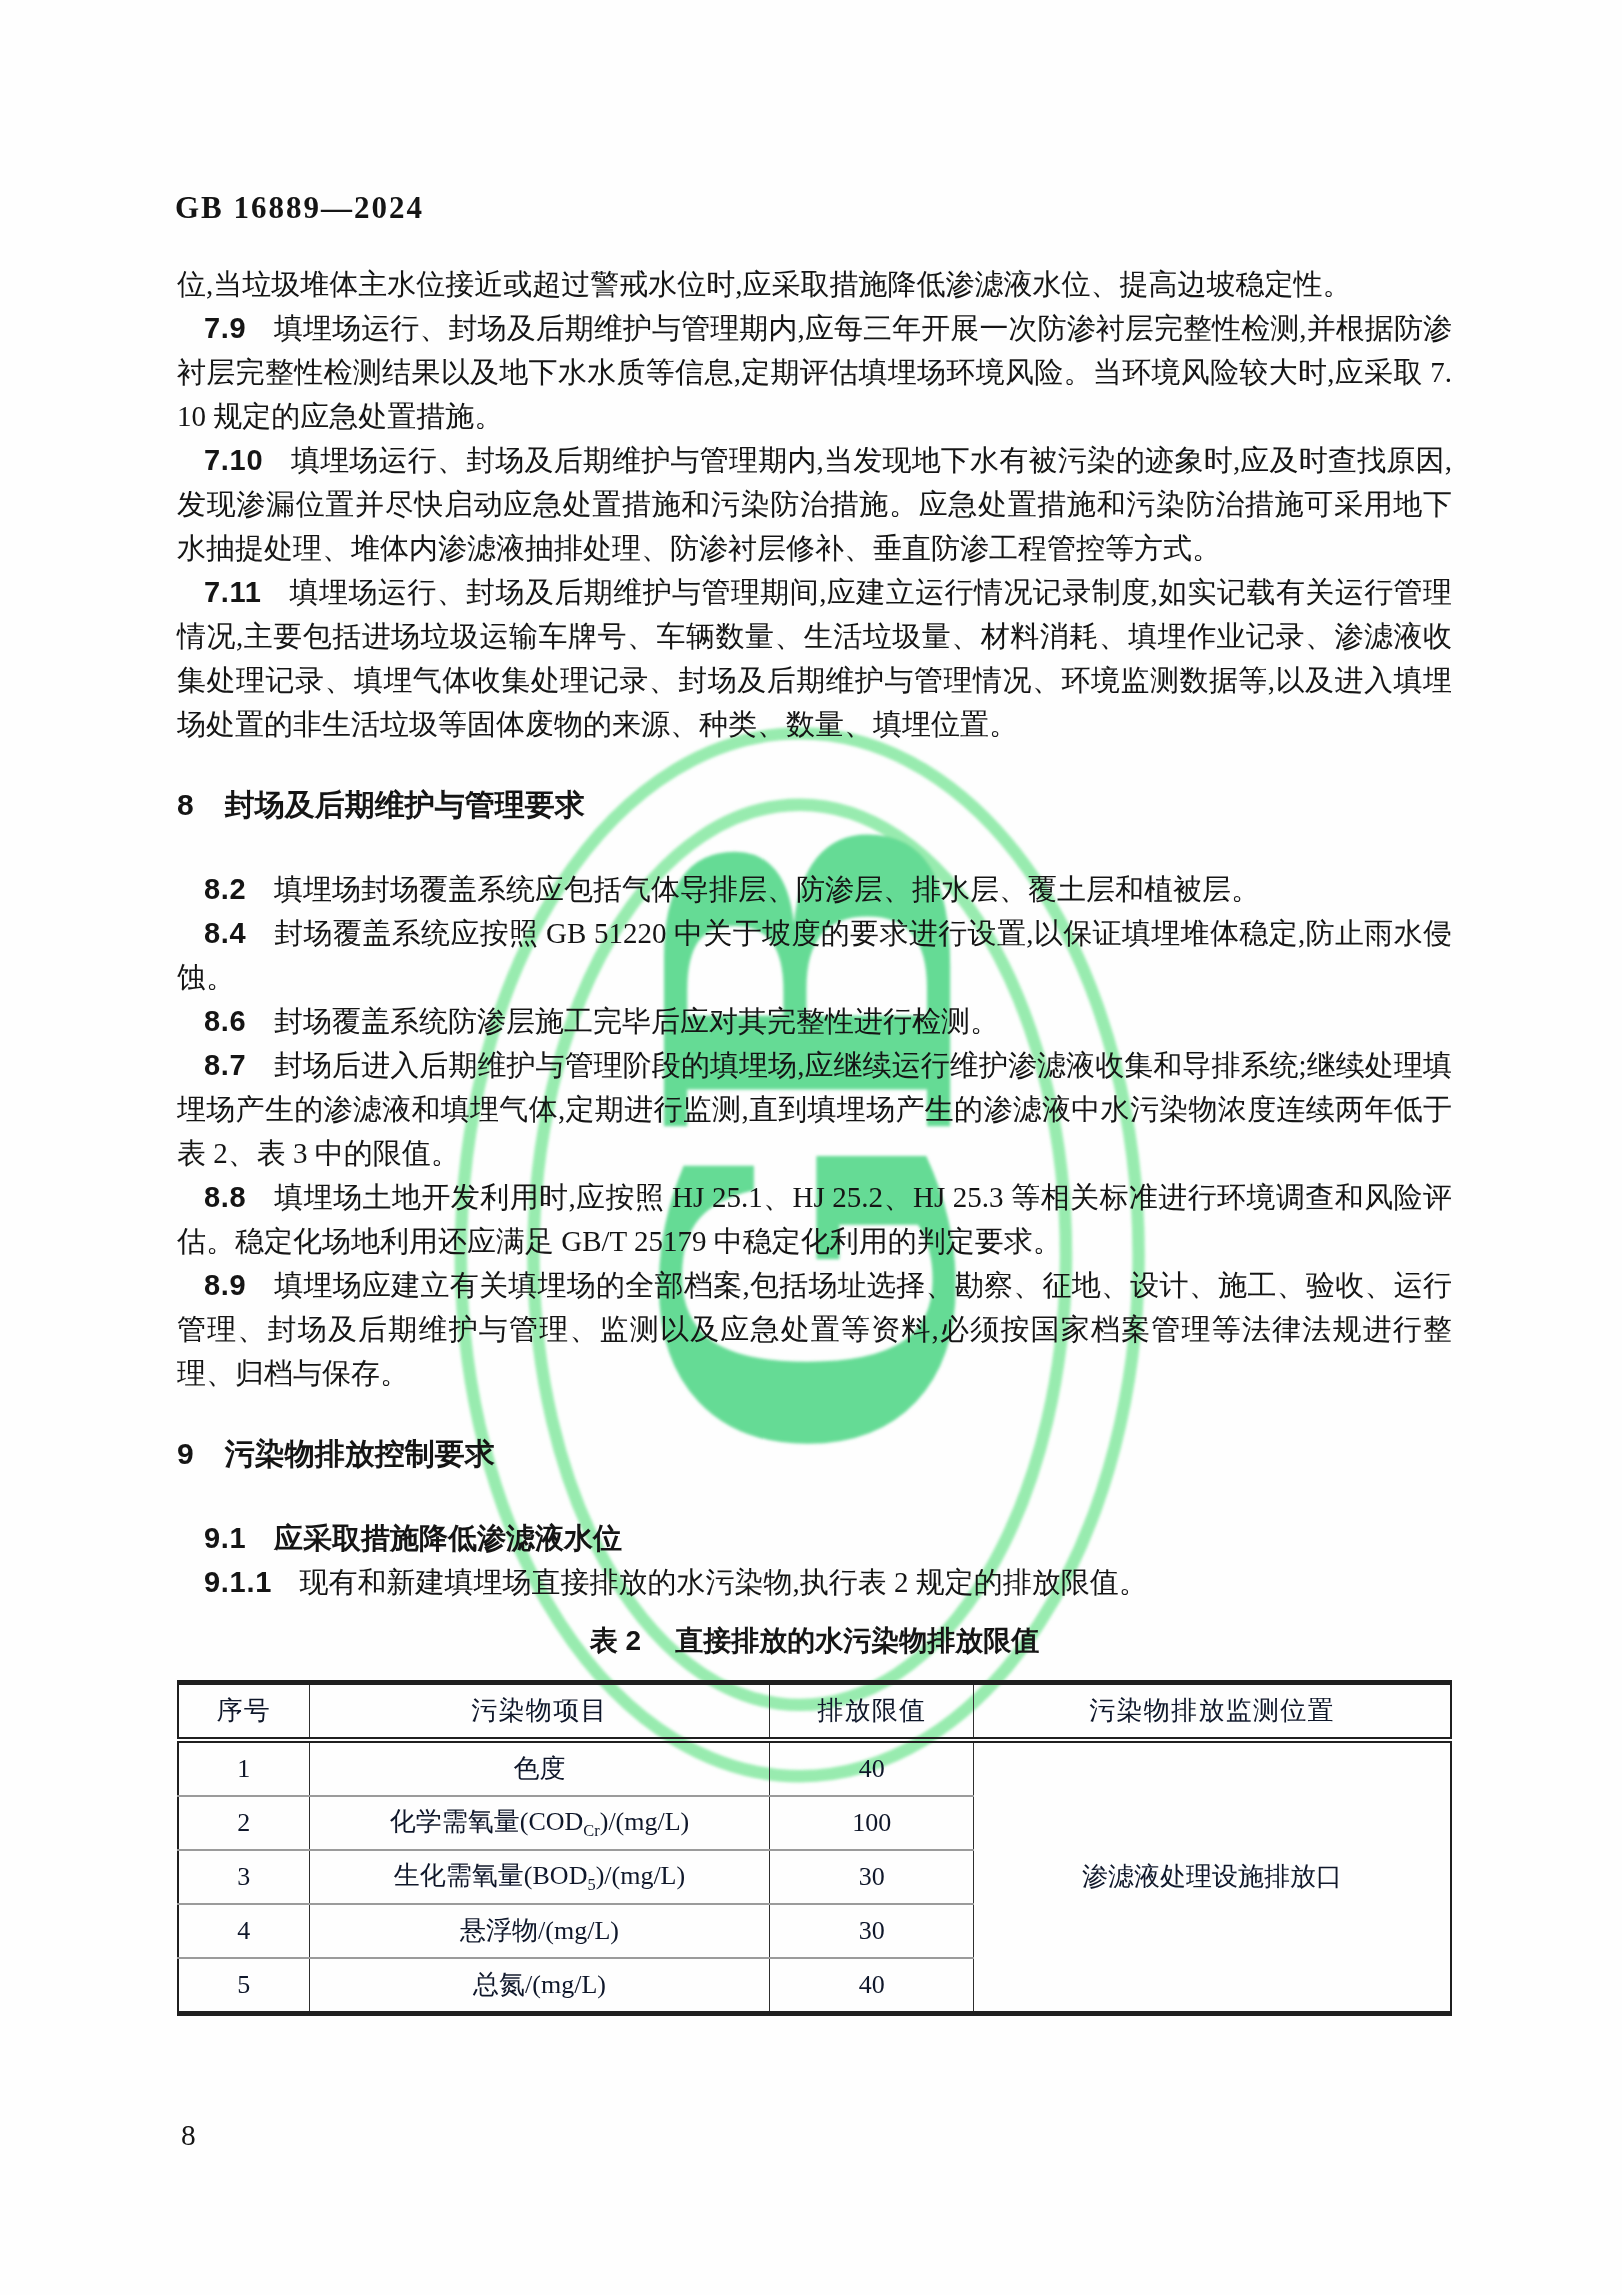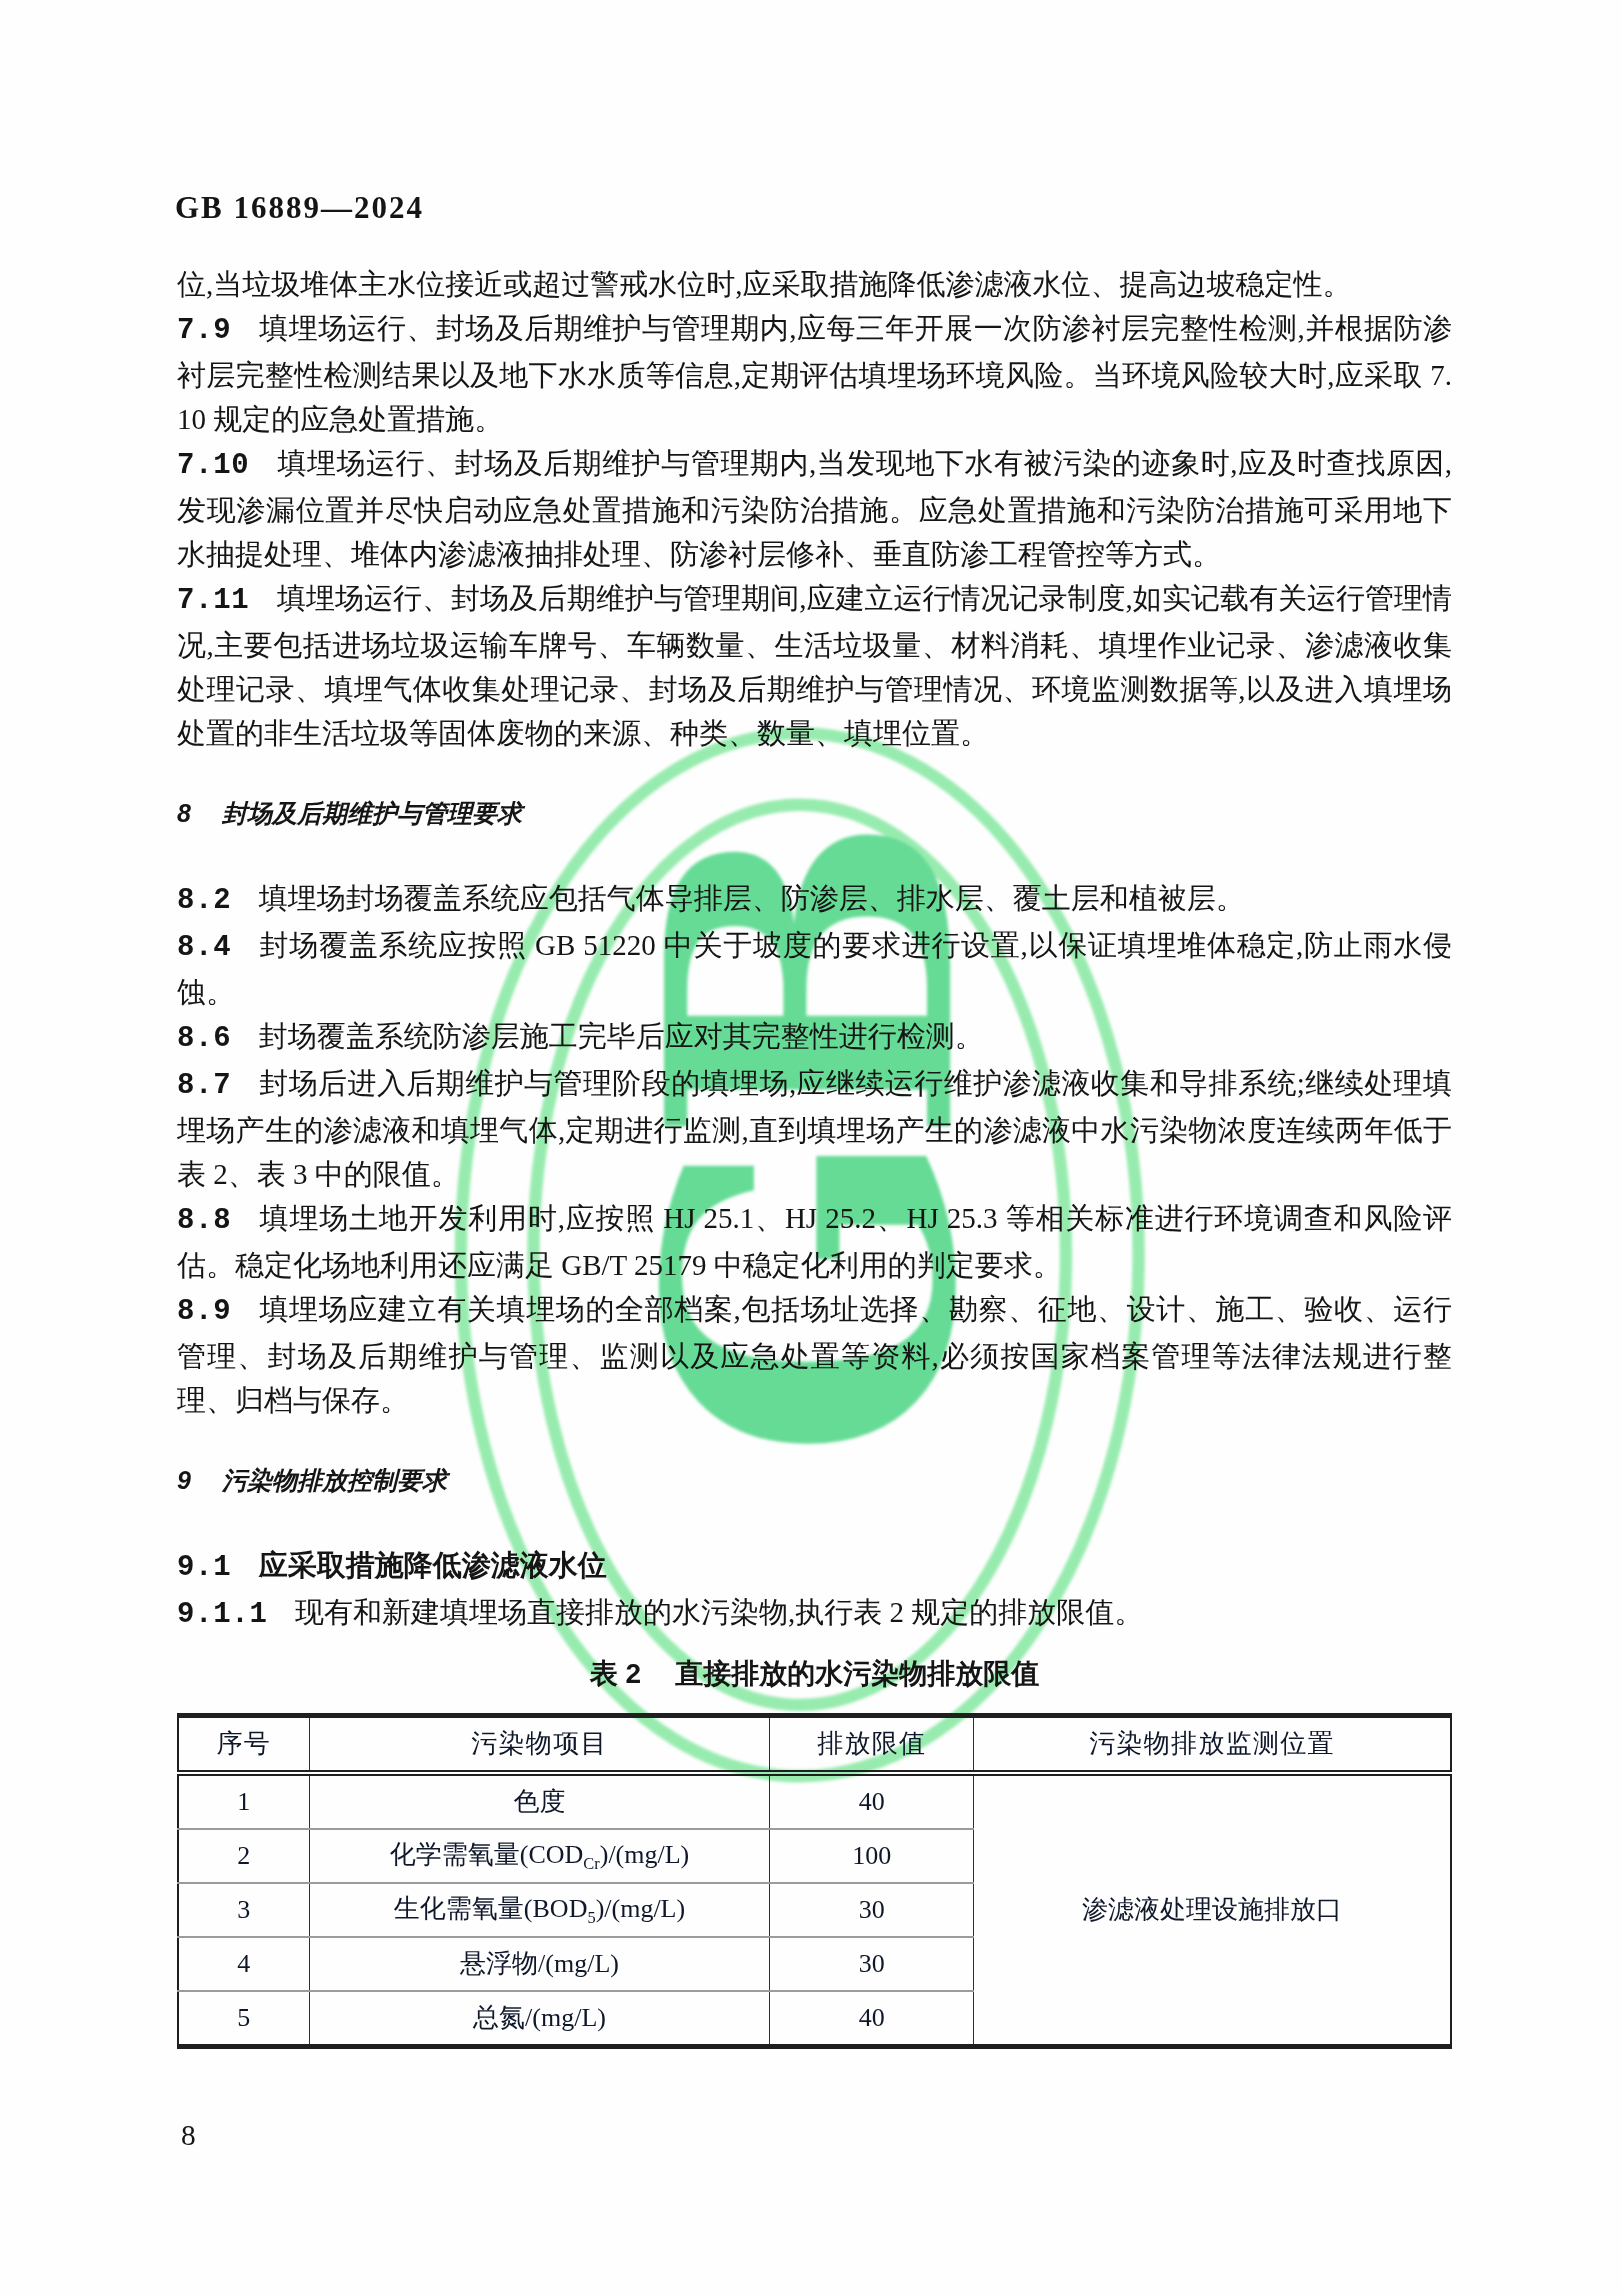--- a/index.html
+++ b/index.html
@@ -25,29 +25,30 @@
   
   .content{
     position:absolute;left:177px;top:262px;width:1275px;
   }
   p.body{
     margin:0;
     font-size:29px;line-height:44px;
     text-align:justify;word-break:break-all;
   }
   .cnum{
-    font-family:Liberation Mono, monospace;
+    font-family:Liberation Sans, sans-serif;
     font-weight:700;
     margin-right:27.5px;
     letter-spacing:0.7px;
+    margin-left:27px;
   }
   h2.sec{
     margin:38px 0 42px 0;
     font-family:"Liberation Sans","DejaVu Sans",sans-serif;
-    font-weight:700;font-size:25px;line-height:41px;font-style:italic;
+    font-weight:700;font-size:30px;line-height:41px;
   }
   h2.sec .hnum{margin-right:31px;}
   .subhead{
     margin:0;
     font-family:"Liberation Sans","DejaVu Sans",sans-serif;
     font-weight:600;font-size:29px;line-height:44px;
   }
   .subhead .cnum{font-weight:700;}
   
   .tbl-title{

